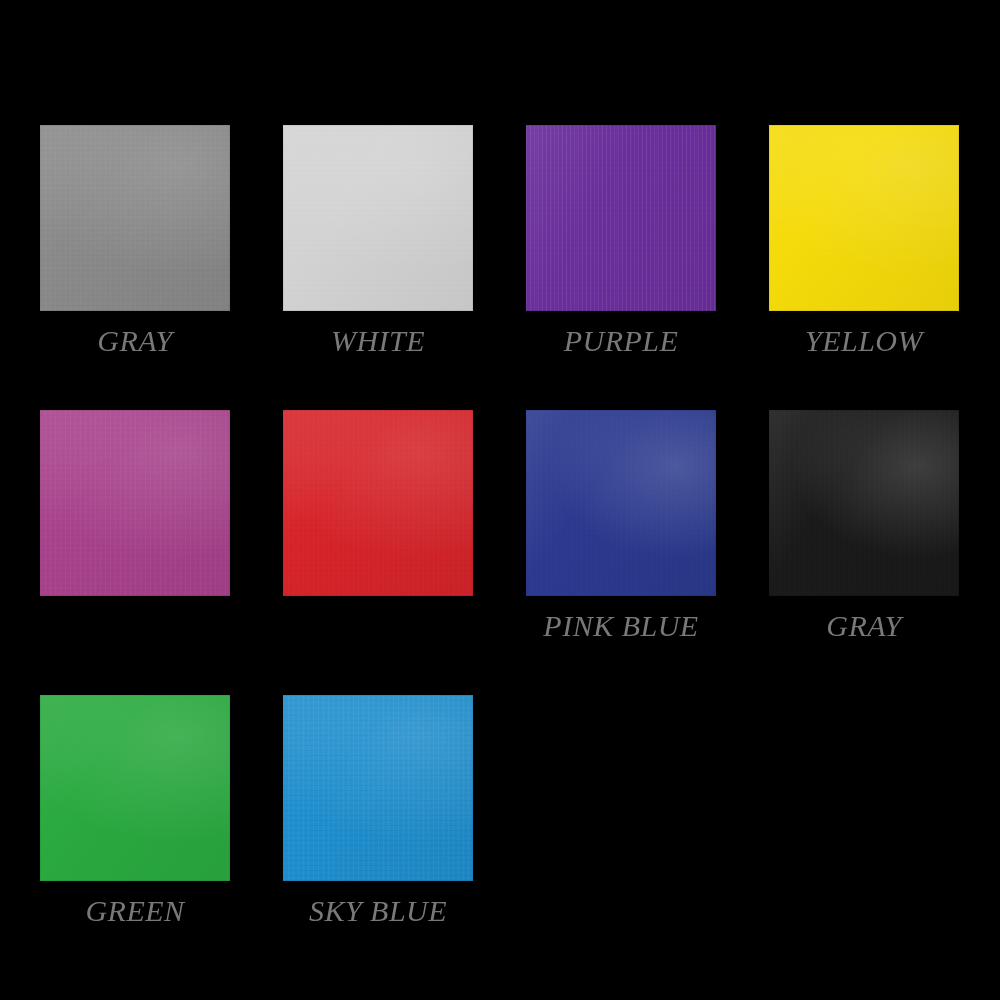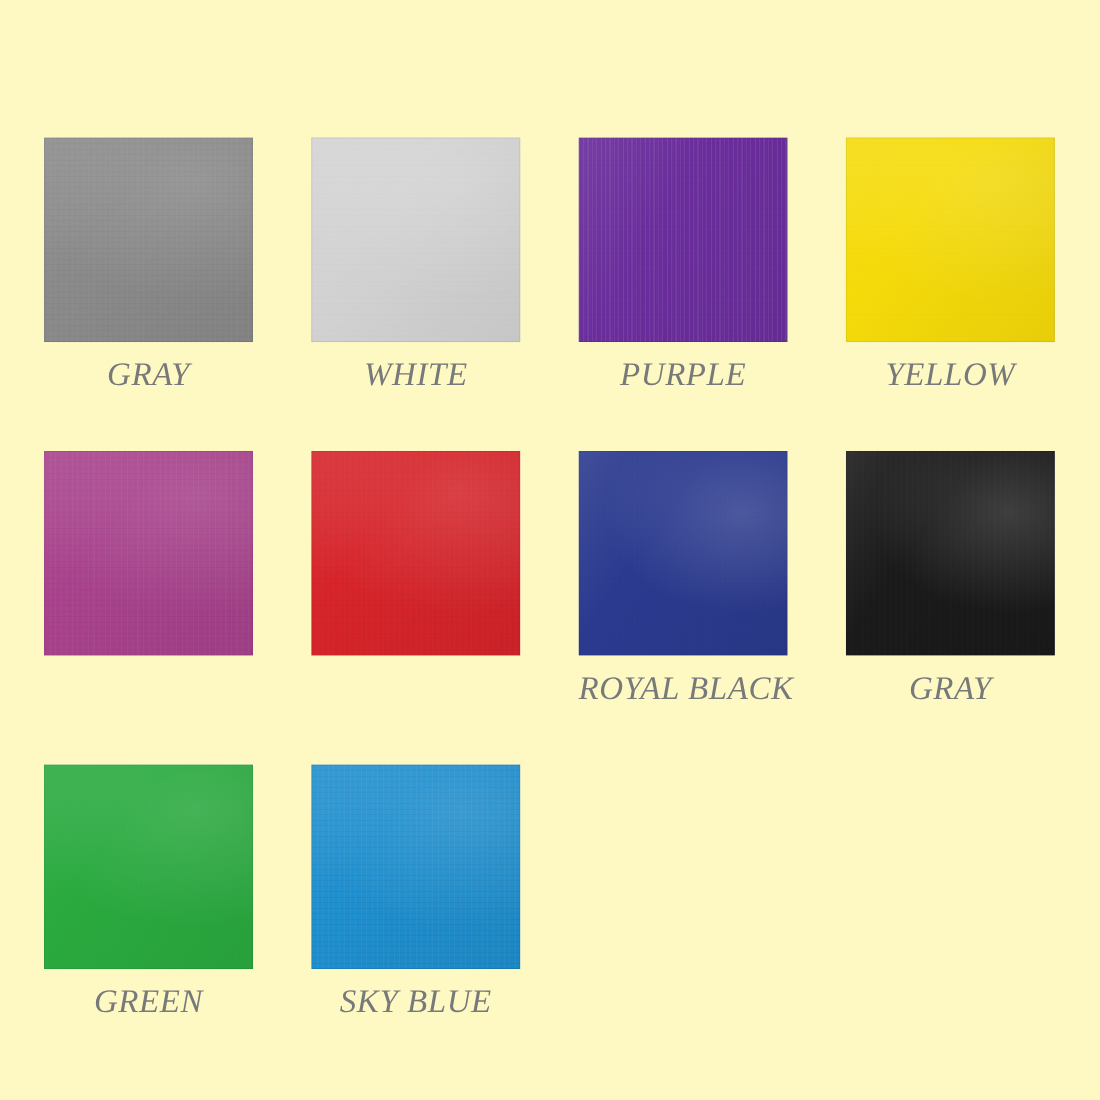--- a/index.html
+++ b/index.html
@@ -11,21 +11,21 @@
     width: 1000px;
     height: 1000px;
     overflow: hidden;
     font-family: "Liberation Serif", "DejaVu Serif", serif;
   }
 
   #swatch-board {
     position: relative;
     width: 1000px;
     height: 1000px;
-    background: #fef9c3;
+    background: #000000;
   }
 
   .swatch-grid {
     position: absolute;
     left: 40px;
     top: 125px;
     width: 920px;
     display: grid;
     grid-template-columns: repeat(4, 190px);
     grid-column-gap: 53px;
@@ -166,21 +166,21 @@
       </div>
     </div>
 
     <div class="swatch-cell">
       <div class="swatch-chip">
         <div class="chip-fill" style="background: rgb(43, 58, 143);"></div>
         <div class="chip-weave" style="opacity: 0.2;"></div>
         <div class="chip-sheen" style="background: radial-gradient(120% 90% at 78% 30%, rgba(255, 255, 255, 0.16) 0%, rgba(255, 255, 255, 0) 55%), linear-gradient(125deg, rgba(255, 255, 255, 0.1) 0%, rgba(255, 255, 255, 0) 38%, rgba(0, 0, 0, 0.07) 100%);"></div>
         <div class="chip-edge"></div>
       </div>
-      <div class="swatch-label">ROYAL BLACK</div>
+      <div class="swatch-label">PINK BLUE</div>
     </div>
 
 
     <div class="swatch-cell">
       <div class="swatch-chip">
         <div class="chip-fill" style="background: rgb(26, 26, 26);"></div>
         <div class="chip-weave" style="opacity: 0.22;"></div>
         <div class="chip-sheen" style="background: radial-gradient(120% 90% at 78% 30%, rgba(255, 255, 255, 0.16) 0%, rgba(255, 255, 255, 0) 55%), linear-gradient(125deg, rgba(255, 255, 255, 0.1) 0%, rgba(255, 255, 255, 0) 38%, rgba(0, 0, 0, 0.07) 100%);"></div>
         <div class="chip-edge"></div>
       </div>

